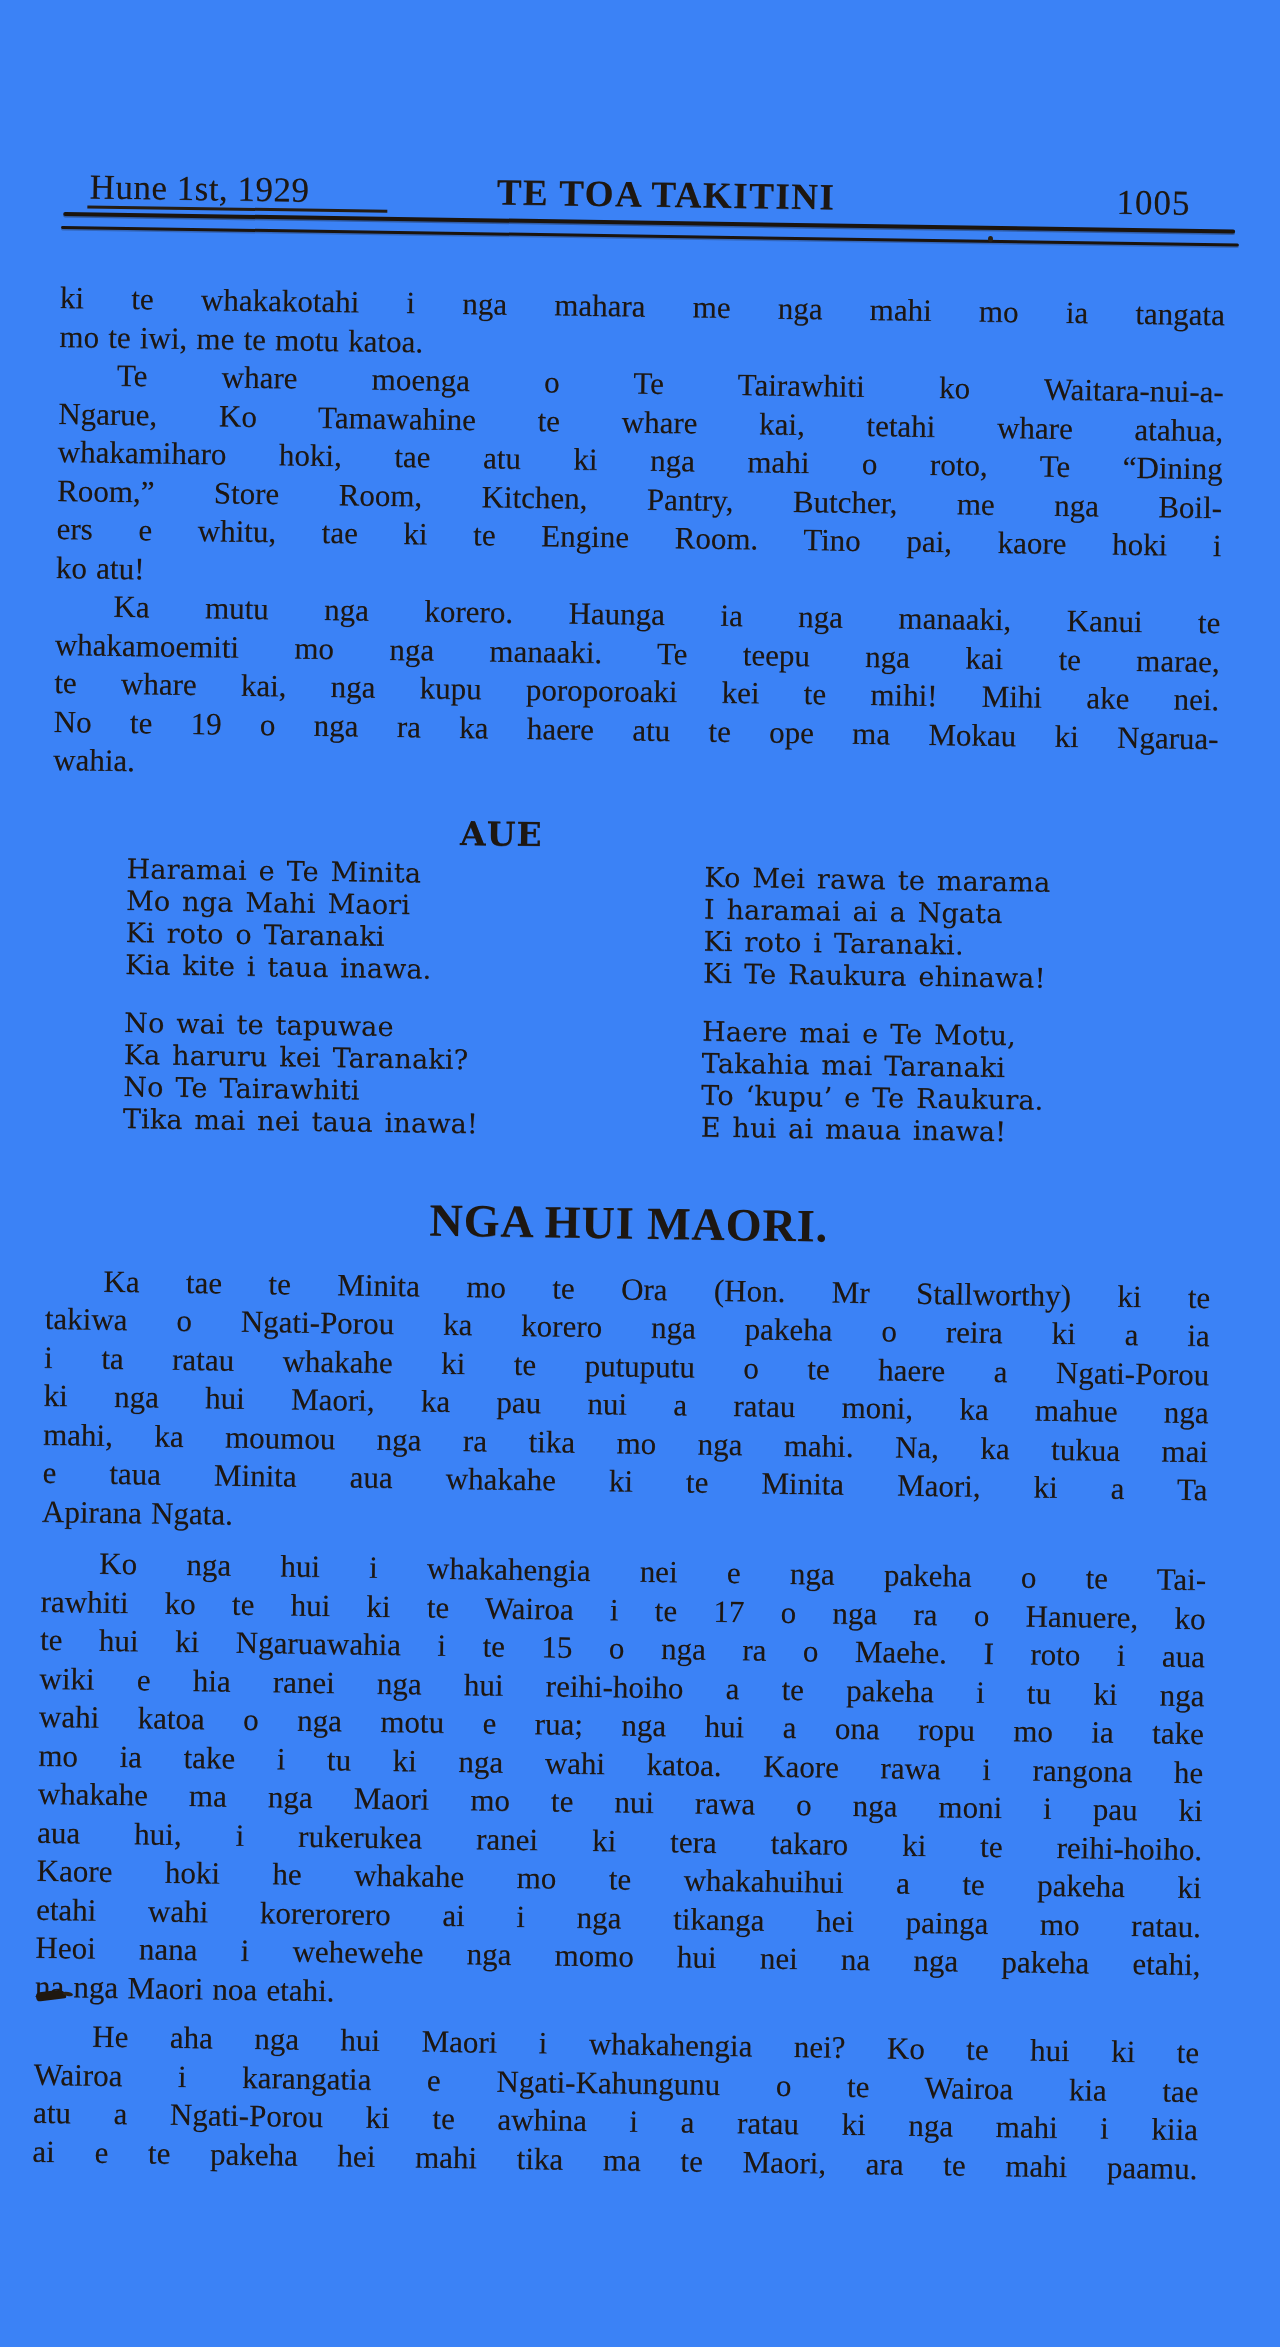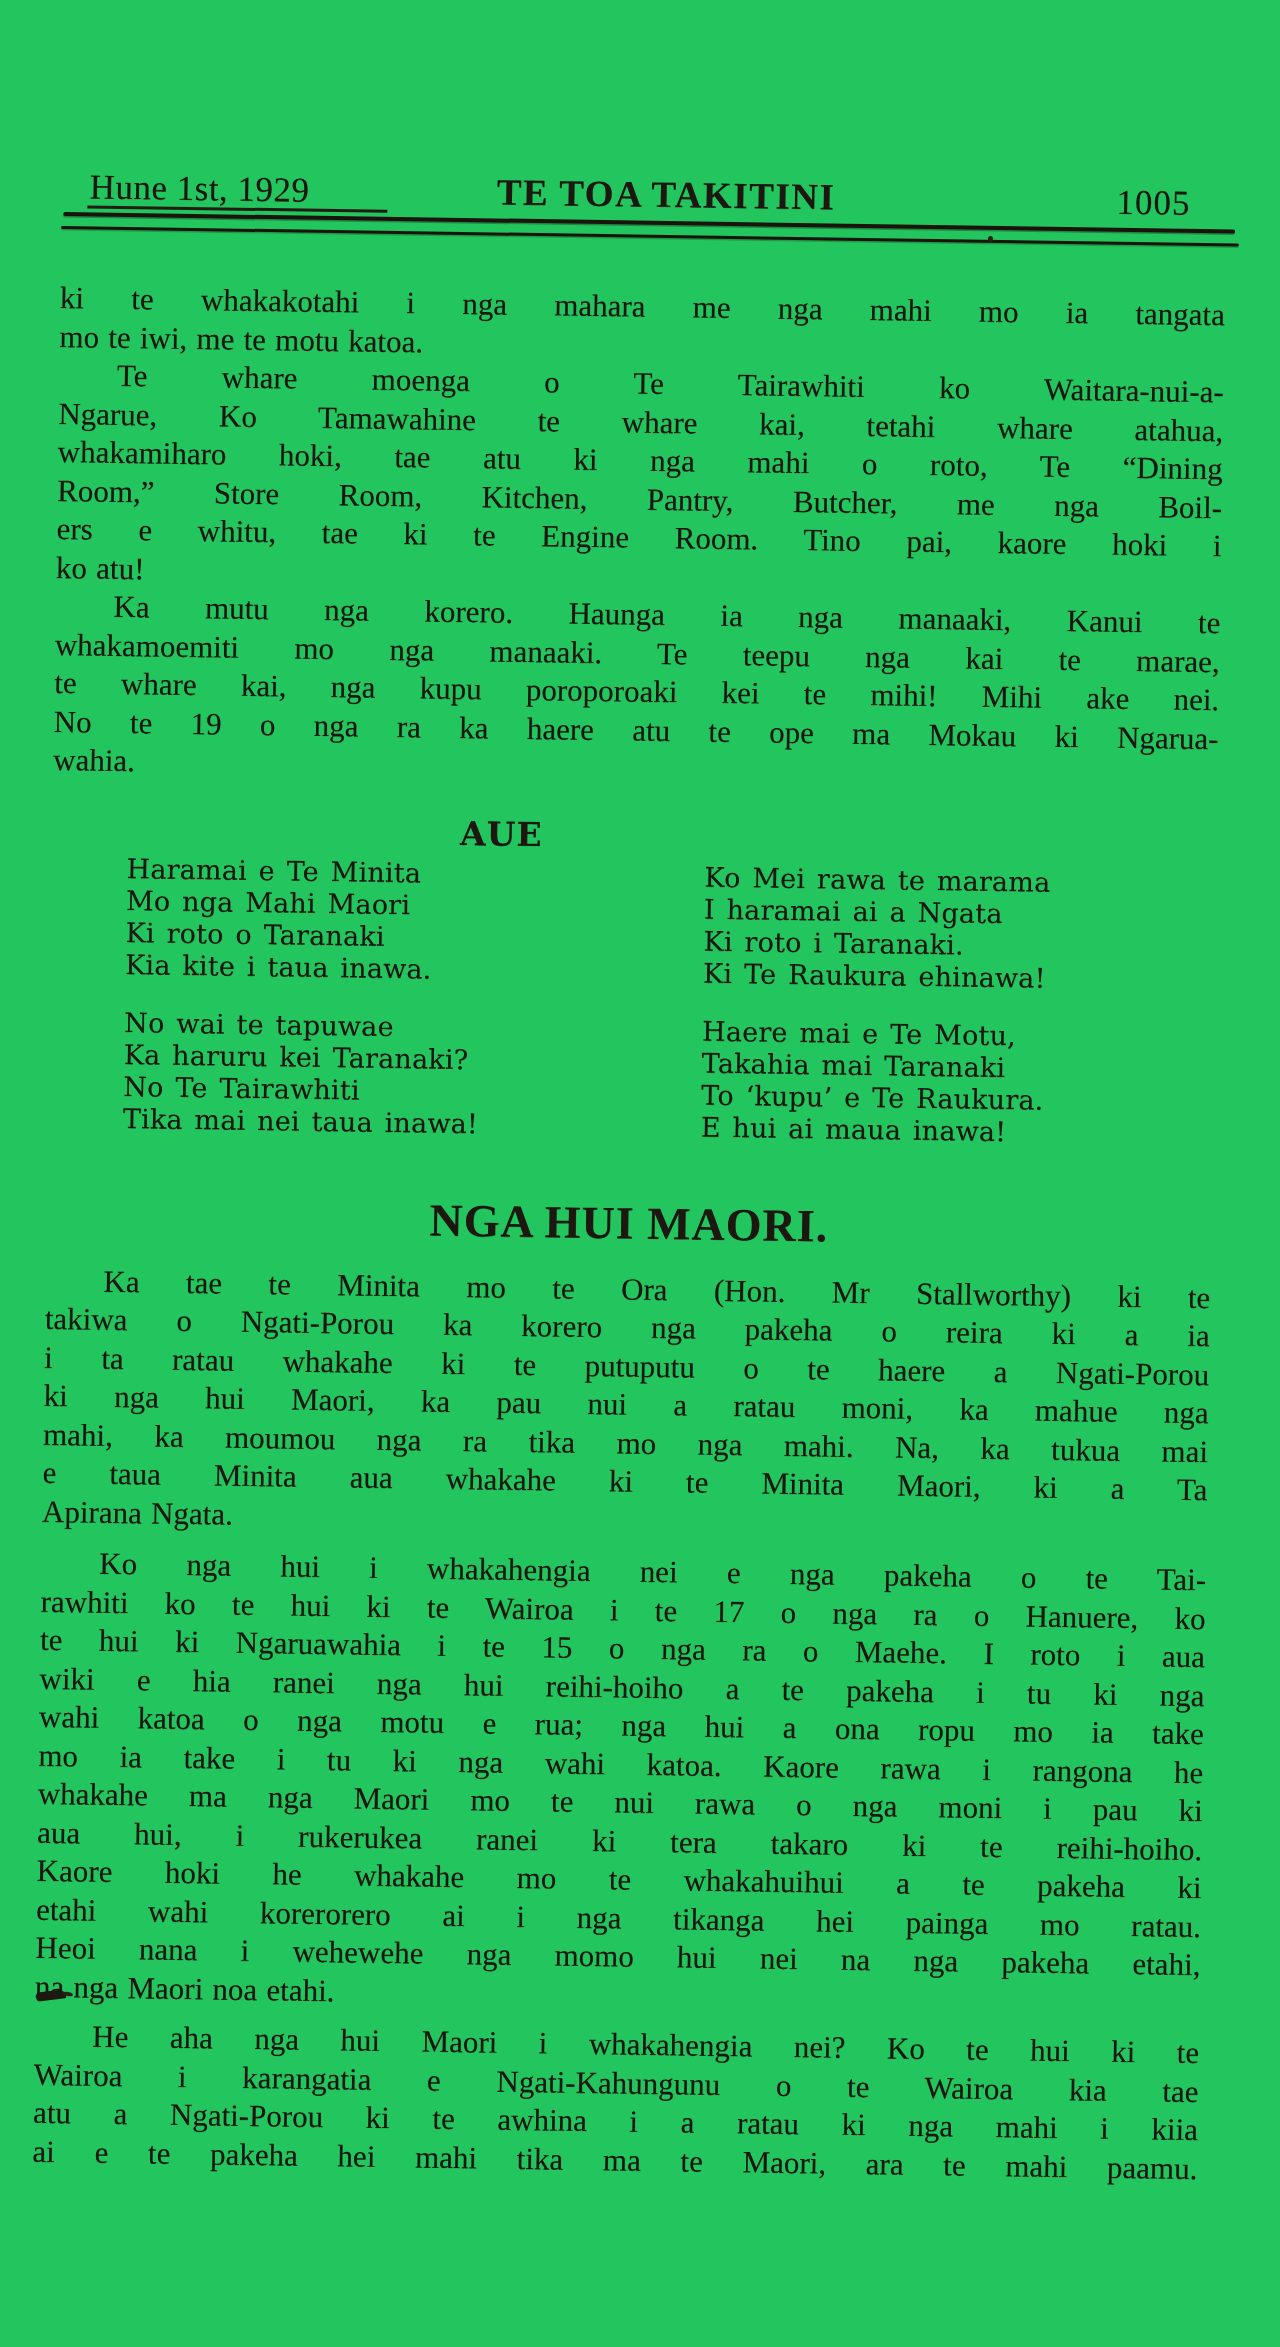--- a/index.html
+++ b/index.html
@@ -1,20 +1,20 @@
 <!DOCTYPE html>
 <html><head>
 <meta charset="utf-8">
 <style>
   html,body { margin:0; padding:0; }
   body { width:1280px; background:#ffffff; }
 
   .page {
     position:relative; width:1280px; height:2347px;
-    background:#22c55e; overflow:hidden;
+    background:#3b82f6; overflow:hidden;
     font-family:"Liberation Serif", serif;
     color:#1d1712;
     text-shadow:0.2px 0.3px 0.5px rgba(30,20,8,0.45);
   }
 
   .content {
     position:absolute; left:62px; top:163px; width:1165px;
     transform:rotate(0.85deg); transform-origin:0 0;
   }
 

